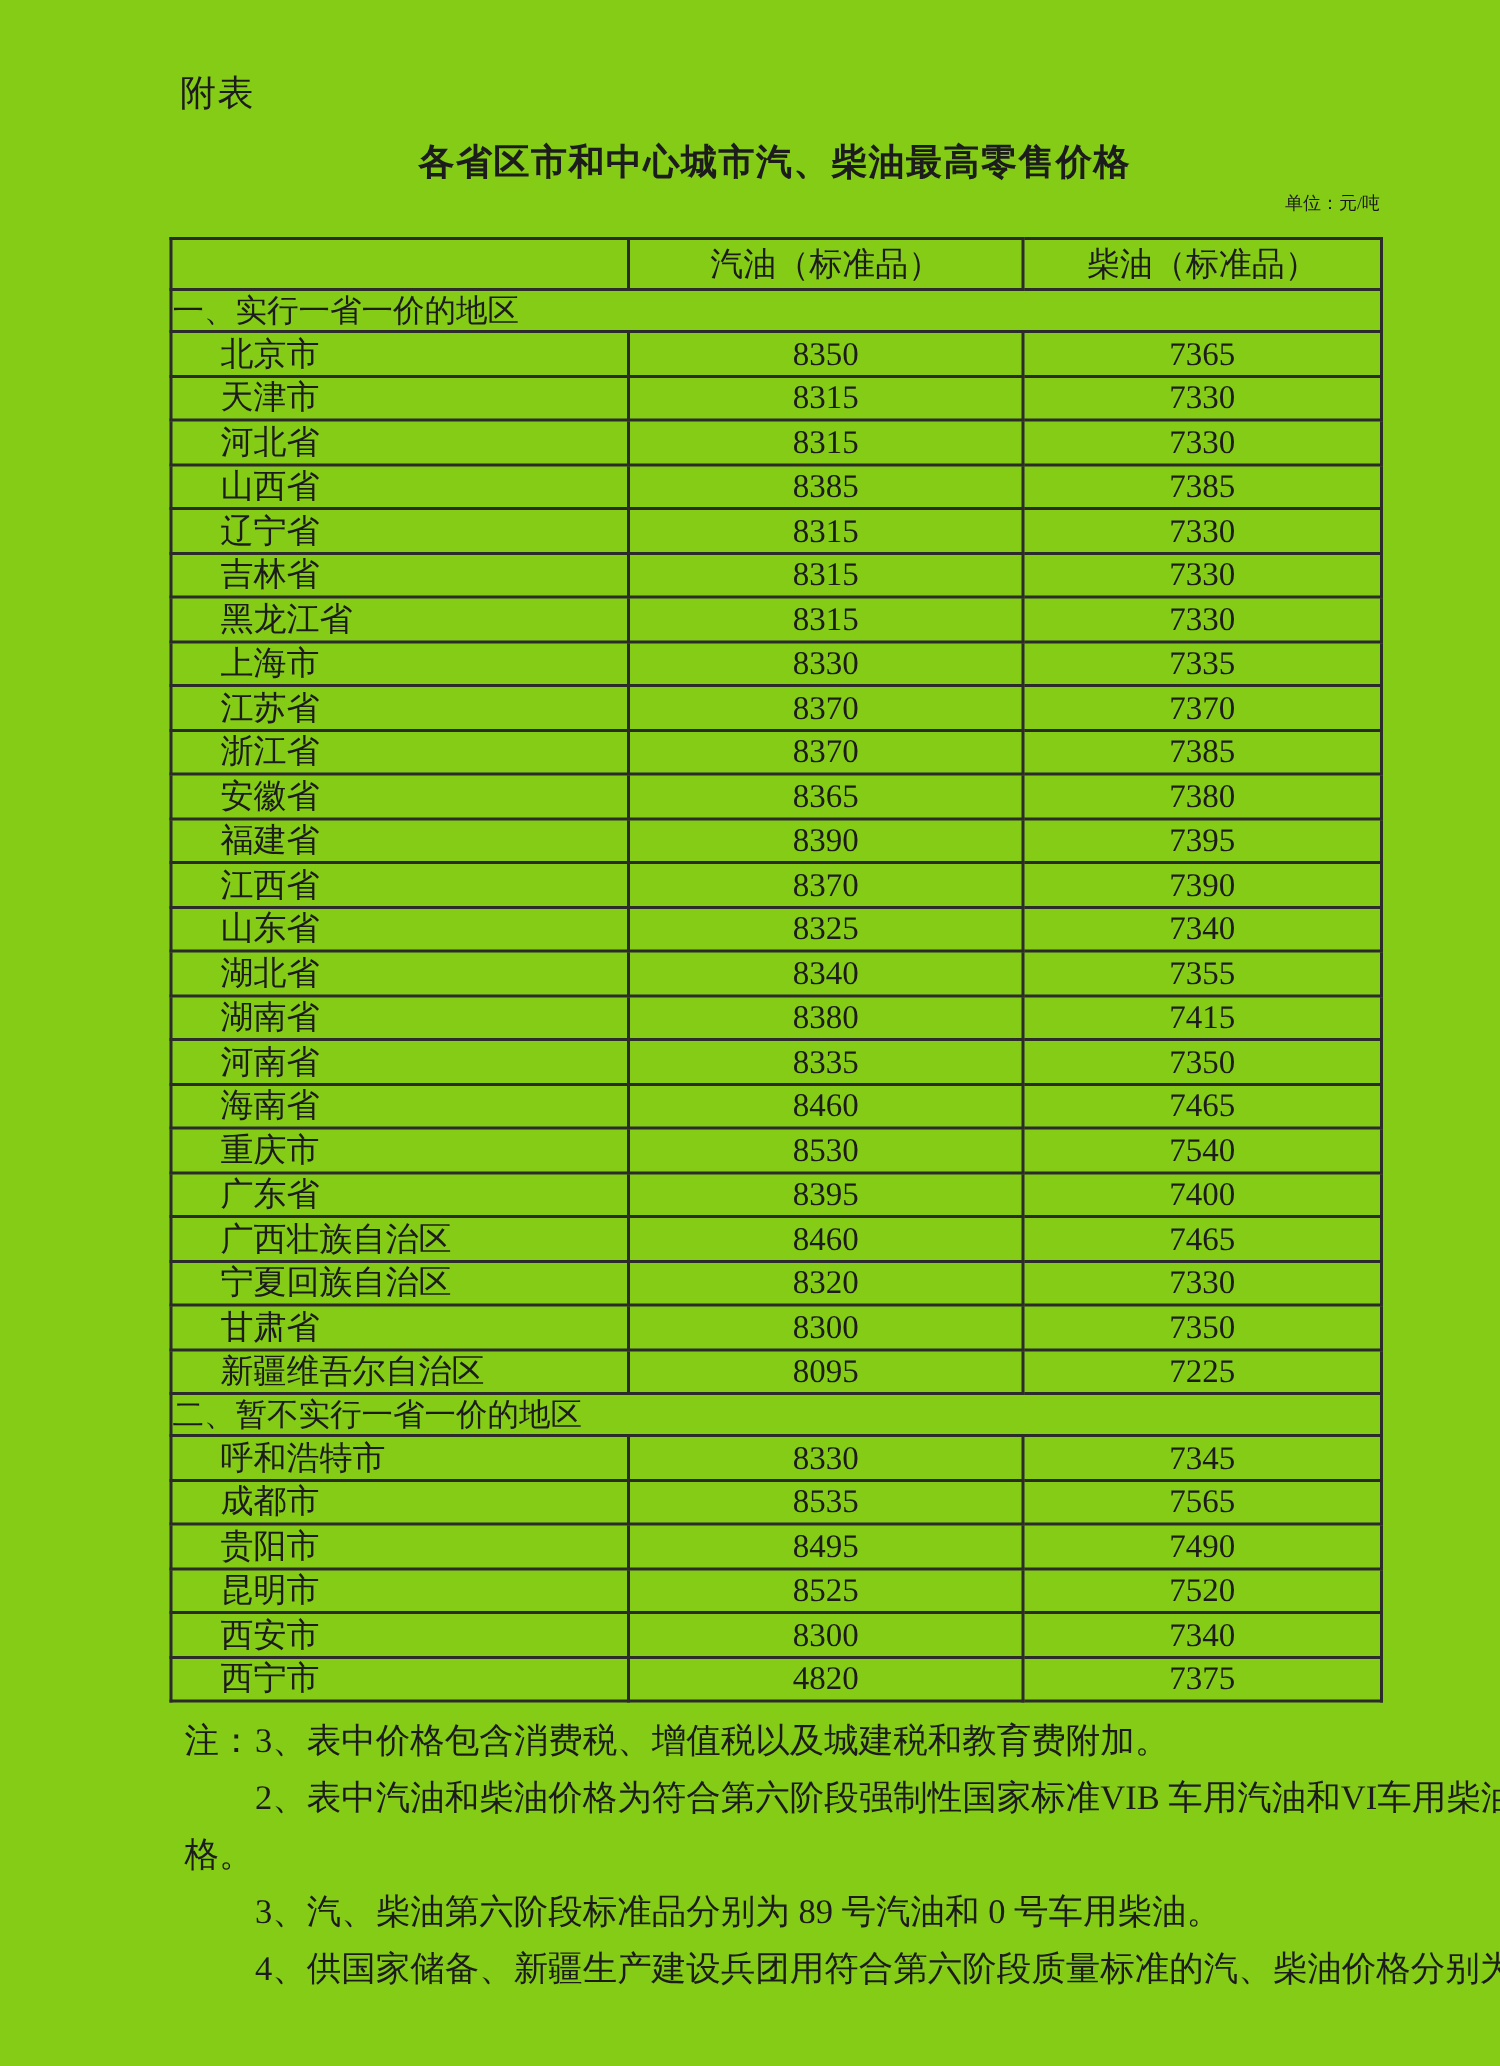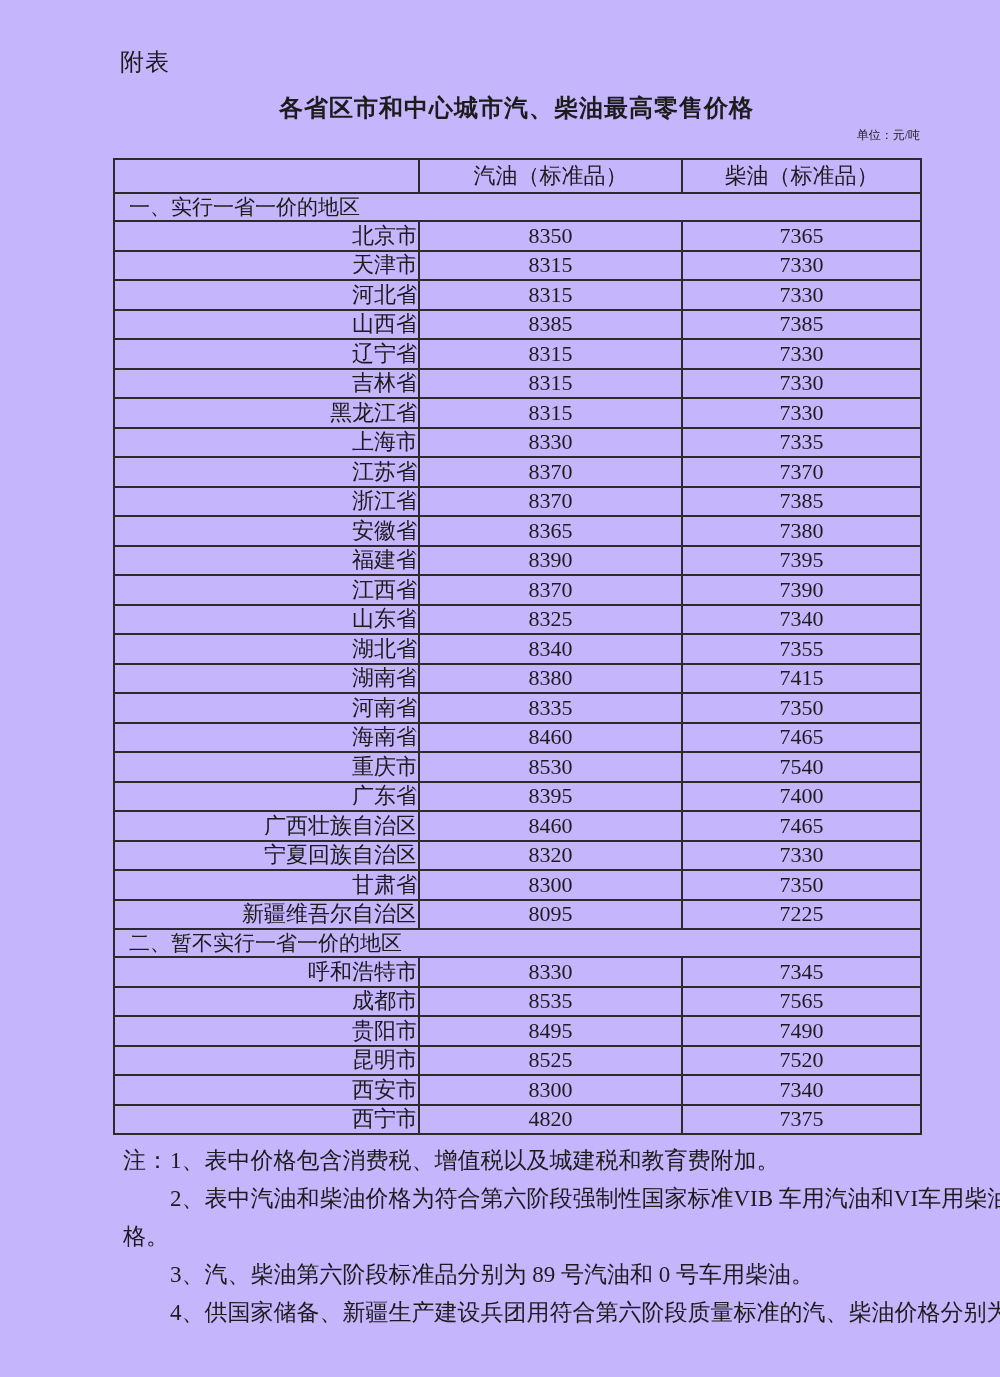--- a/index.html
+++ b/index.html
@@ -1,21 +1,21 @@
 <!DOCTYPE html>
 <html><head>
 <meta charset="utf-8">
 <style>
   * { margin: 0; padding: 0; box-sizing: border-box; }
   html, body { background: #e8e8e8; }
   .page {
     position: relative;
     width: 1000px;
     height: 1377px;
-    background: #c4b5fd;
+    background: #84cc16;
     color: #1c1c1c;
     font-family: "Liberation Serif", "DejaVu Serif", serif;
     overflow: hidden;
     margin: 0 auto;
   }
   .appendix-label {
     position: absolute;
     left: 120px;
     top: 46px;
     font-size: 24px;
@@ -51,23 +51,23 @@
   .price-table td {
     border: 2px solid #2b2b2b;
     font-size: 22px;
     line-height: 1;
     padding: 0;
     vertical-align: middle;
     overflow: hidden;
     white-space: nowrap;
   }
   .price-table tr.header-row td { height: 34px; text-align: center; }
-  .price-table tr.section-row td { height: 28px; text-align: left; padding-left: 14px; font-size: 21px; }
+  .price-table tr.section-row td { height: 28px; text-align: left; padding-left: 0; font-size: 21px; }
   .price-table tr.data-row td { height: 29.5px; }
-  .price-table td.region { text-align: right; padding-left: 54px; border-radius: 13px; }
+  .price-table td.region { text-align: left; padding-left: 32px; border-radius: 13px; }
   .price-table td.price { text-align: center; }
   .notes {
     position: absolute;
     left: 123px;
     top: 1142px;
     width: 800px;
     font-size: 23px;
     line-height: 38px;
   }
   .note-line { white-space: nowrap; }
@@ -253,20 +253,20 @@
         <tr class="data-row">
           <td class="region">西宁市</td>
           <td class="price">4820</td>
           <td class="price">7375</td>
         </tr>
       </tbody>
   </table>
 
   <div class="notes">
 
-  <div class="note-line label"><span class="note-label">注：</span><span>1、表中价格包含消费税、增值税以及城建税和教育费附加。</span></div>
+  <div class="note-line label"><span class="note-label">注：</span><span>3、表中价格包含消费税、增值税以及城建税和教育费附加。</span></div>
       <div class="note-line item">2、表中汽油和柴油价格为符合第六阶段强制性国家标准VIB 车用汽油和VI车用柴油价</div>
       <div class="note-line flush">格。</div>
       <div class="note-line item">3、汽、柴油第六阶段标准品分别为 89 号汽油和 0 号车用柴油。</div>
       <div class="note-line item">4、供国家储备、新疆生产建设兵团用符合第六阶段质量标准的汽、柴油价格分别为每吨</div>
     </div>
 
 </div>
 
 </body></html>

